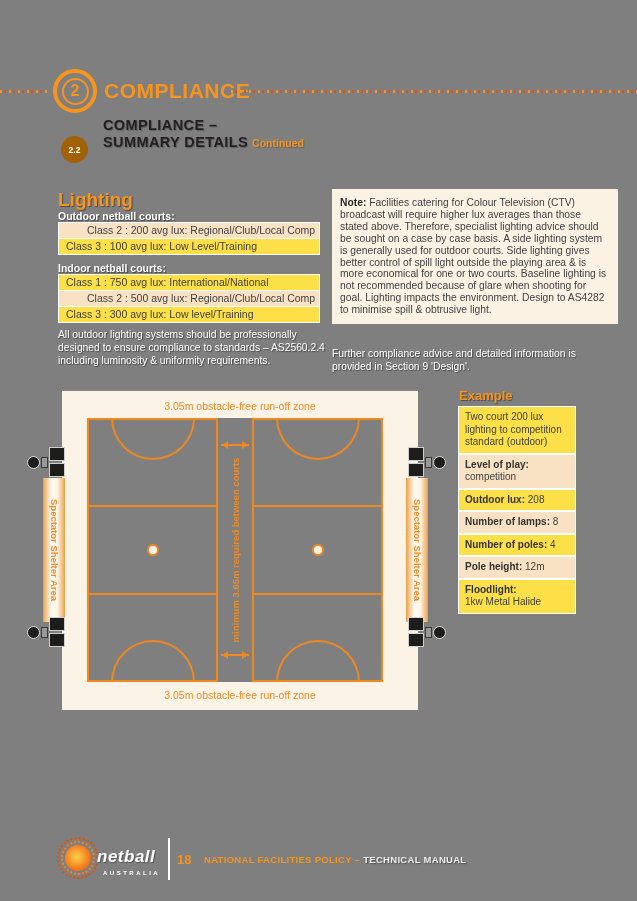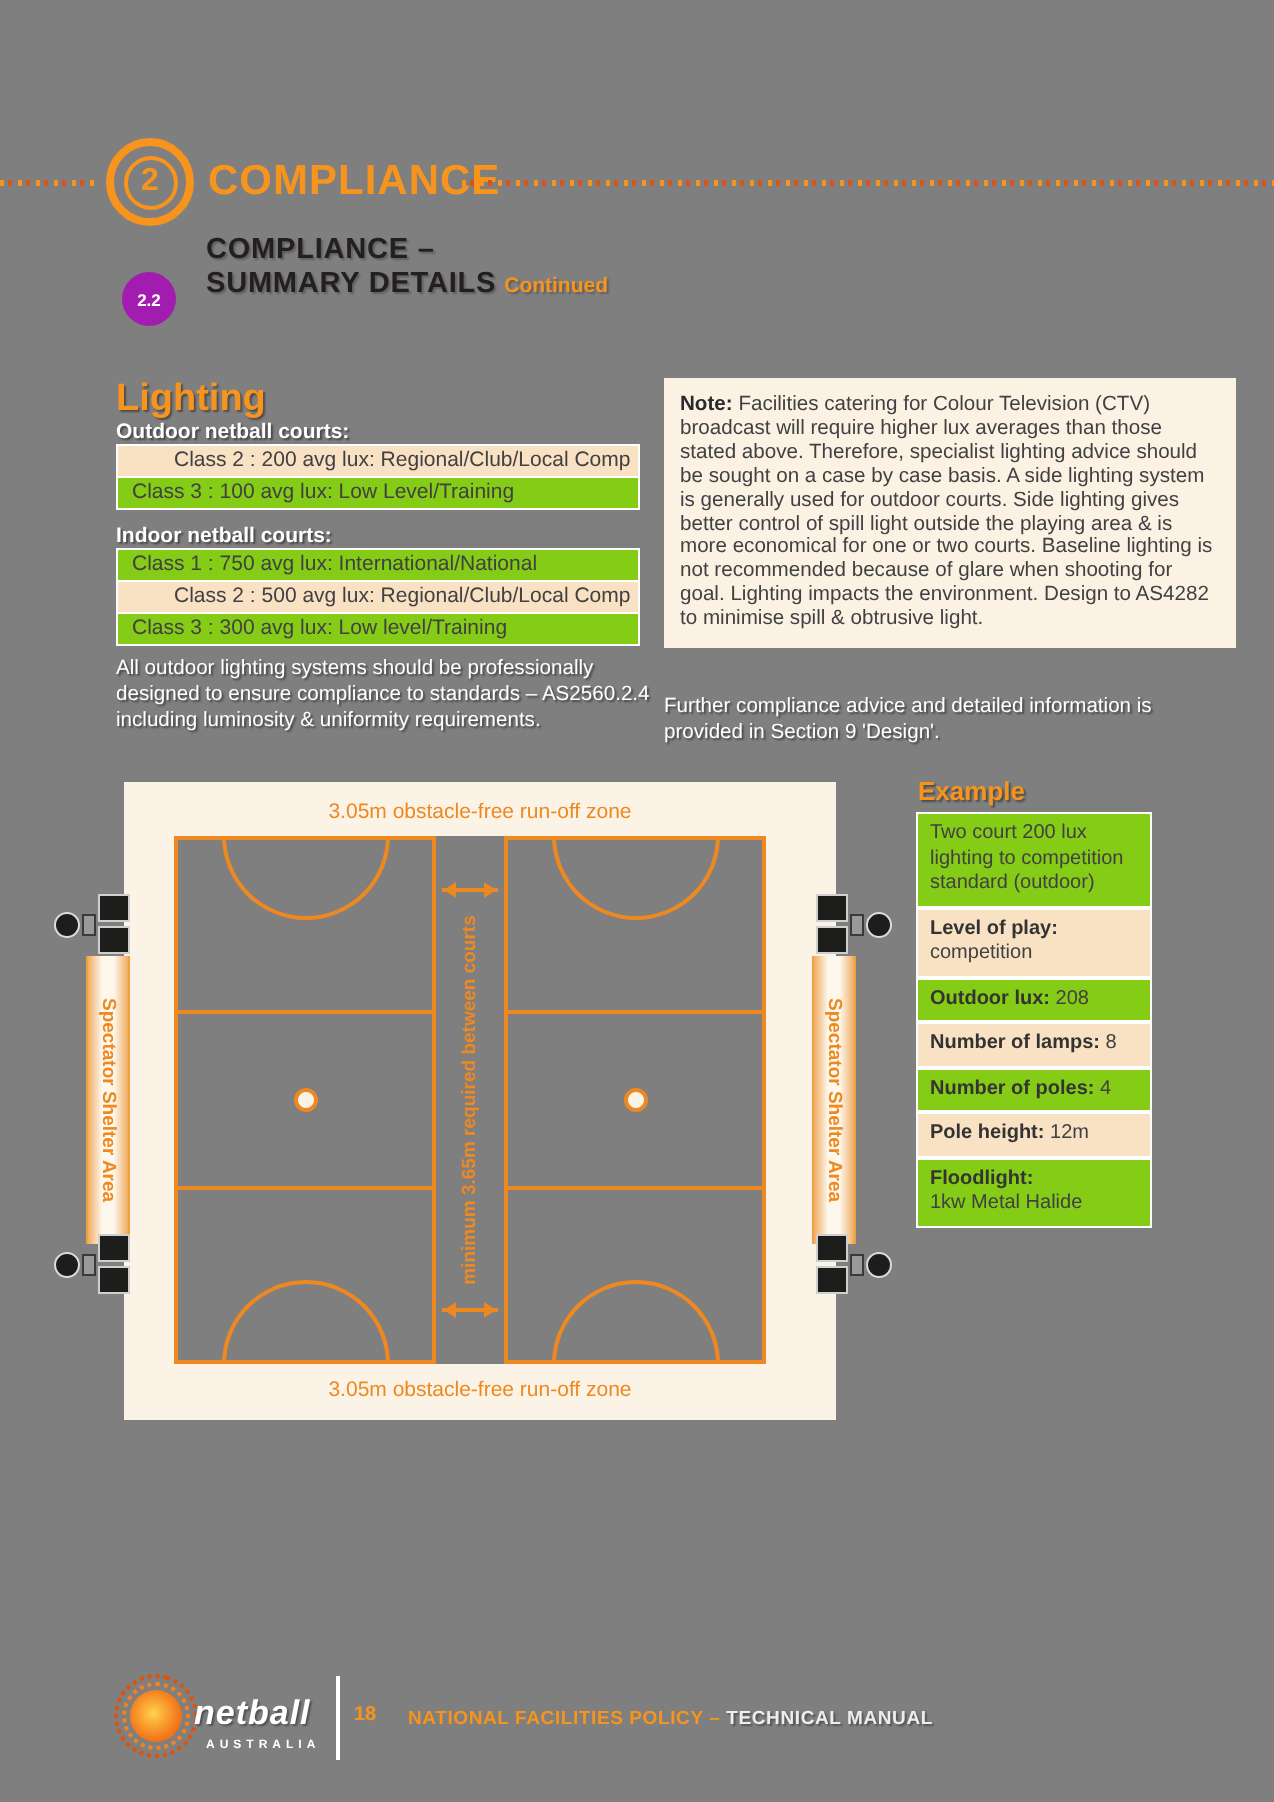--- a/index.html
+++ b/index.html
@@ -15,41 +15,41 @@
   .hdr-rule.right { left:231px; width:406px; }
   .chapter-badge { position:absolute; left:53px; top:69px; width:44px; height:44px;
     border:4px solid #f7941d; border-radius:50%; box-sizing:border-box;
     display:flex; align-items:center; justify-content:center; }
   .chapter-badge-inner { width:27px; height:27px; border:2px solid #f7941d; border-radius:50%;
     box-sizing:border-box; display:flex; align-items:center; justify-content:center;
     color:#f7941d; font-weight:bold; font-size:16px; }
   .chapter-title { position:absolute; left:104px; top:79px; color:#f7941d;
     font-size:21px; font-weight:bold; letter-spacing:0.5px; }
   .section-badge { position:absolute; left:61px; top:136px; width:27px; height:27px;
-    background:#a21caf; border-radius:50%; color:#fff; font-size:8.5px; font-weight:bold;
+    background:#a16207; border-radius:50%; color:#fff; font-size:8.5px; font-weight:bold;
     display:flex; align-items:center; justify-content:center; }
   .section-title { position:absolute; left:103px; top:117px; color:#231f20;
     font-size:14.5px; font-weight:bold; line-height:17px; letter-spacing:0.4px;
     text-shadow:1px 1px 1px rgba(0,0,0,0.25); }
   .section-title .continued { color:#f7941d; font-size:10.5px; letter-spacing:0; margin-left:4px; }
   
   .lighting-heading { position:absolute; left:58px; top:189px; color:#f7941d;
     font-size:19px; font-weight:bold; text-shadow:1px 1px 1px rgba(0,0,0,0.4); }
   .table-label { position:absolute; color:#fff; font-size:10.5px; font-weight:bold;
     text-shadow:1px 1px 1px rgba(0,0,0,0.45); }
   .outdoor-label { left:58px; top:210px; }
   .indoor-label  { left:58px; top:262px; }
   .lux-table { position:absolute; left:58px; width:260px; background:#fff; padding:1px; }
   .outdoor-table { top:222px; }
   .indoor-table  { top:274px; }
   .lux-row { height:15px; line-height:15px; padding-left:7px; font-size:10.5px;
     color:#414042; margin-bottom:1px; white-space:nowrap; }
   .lux-row:last-child { margin-bottom:0; }
   .peach { background:#f9e2c3;padding-left:28px; }
-  .cream { background:#84cc16; }
+  .cream { background:#fde047; }
   .outdoor-note { position:absolute; left:58px; top:328px; width:268px; color:#fff;
     font-size:10.3px; line-height:13px; text-shadow:1px 1px 1px rgba(0,0,0,0.45); }
   
   .note-box { position:absolute; left:332px; top:189px; width:270px; background:#fbf2e4;
     padding:8px; font-size:10.3px; line-height:11.9px; color:#414042; }
   .note-box strong { color:#2b2b2b; }
   .further-note { position:absolute; left:332px; top:347px; width:282px; color:#fff;
     font-size:10.3px; line-height:13px; text-shadow:1px 1px 1px rgba(0,0,0,0.45); }
   
   .diagram { position:absolute; left:62px; top:391px; width:356px; height:319px; background:#fbf3e6; }
@@ -124,21 +124,21 @@
   .burst-ring1 { position:absolute; inset:4px; border:2px dotted #f58220; border-radius:50%; }
   .burst-ring2 { position:absolute; inset:0; border:2px dotted #e05206; border-radius:50%;
     transform:rotate(15deg); }
   .logo-text { position:absolute; left:40px; top:12px; color:#fff; font-size:17px;
     font-weight:bold; font-style:italic; letter-spacing:0.5px;
     text-shadow:1px 1px 1px rgba(0,0,0,0.35); }
   .logo-sub { position:absolute; left:46px; top:35px; color:#fff; font-size:6px;
     font-weight:bold; letter-spacing:2.5px; }
   .footer-divider { position:absolute; left:168px; top:6px; width:2px; height:42px; background:#fff; }
   .page-number { position:absolute; left:177px; top:20px; color:#f7941d;
-    font-size:10px; font-weight:bold; }
+    font-size:13px; font-weight:bold; }
   .footer-title { position:absolute; left:204px; top:22px; font-size:9.5px;
     font-weight:bold; letter-spacing:0.3px; white-space:nowrap; }
   .ft-primary { color:#f7941d; }
   .ft-secondary { color:#ededed; text-shadow:1px 1px 1px rgba(0,0,0,0.35); }
 </style>
 </head>
 <body>
 
 <div class="page">
 

